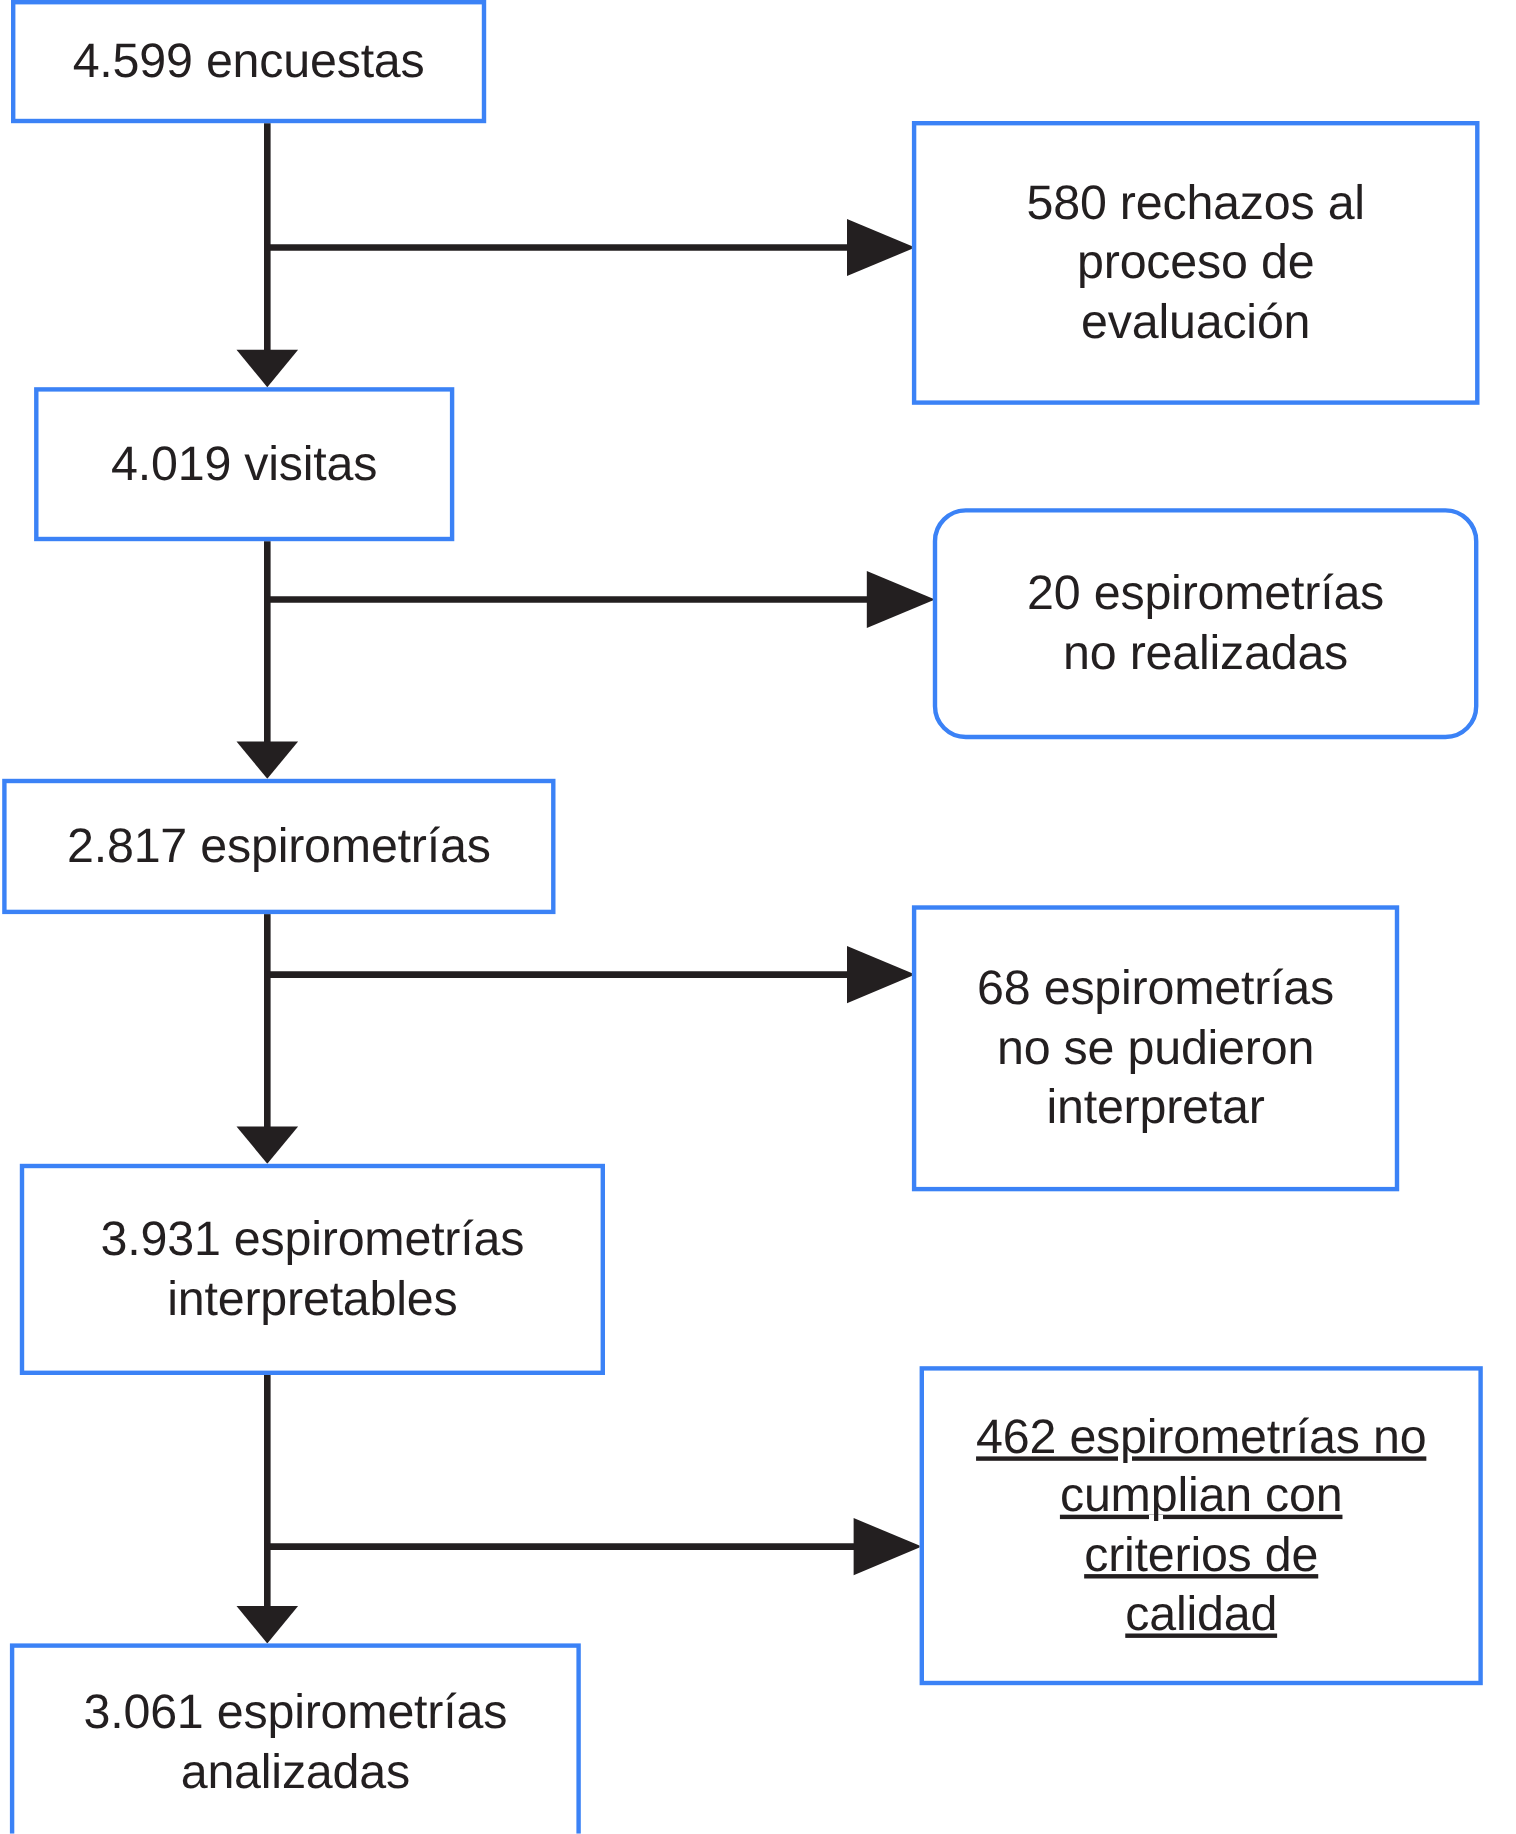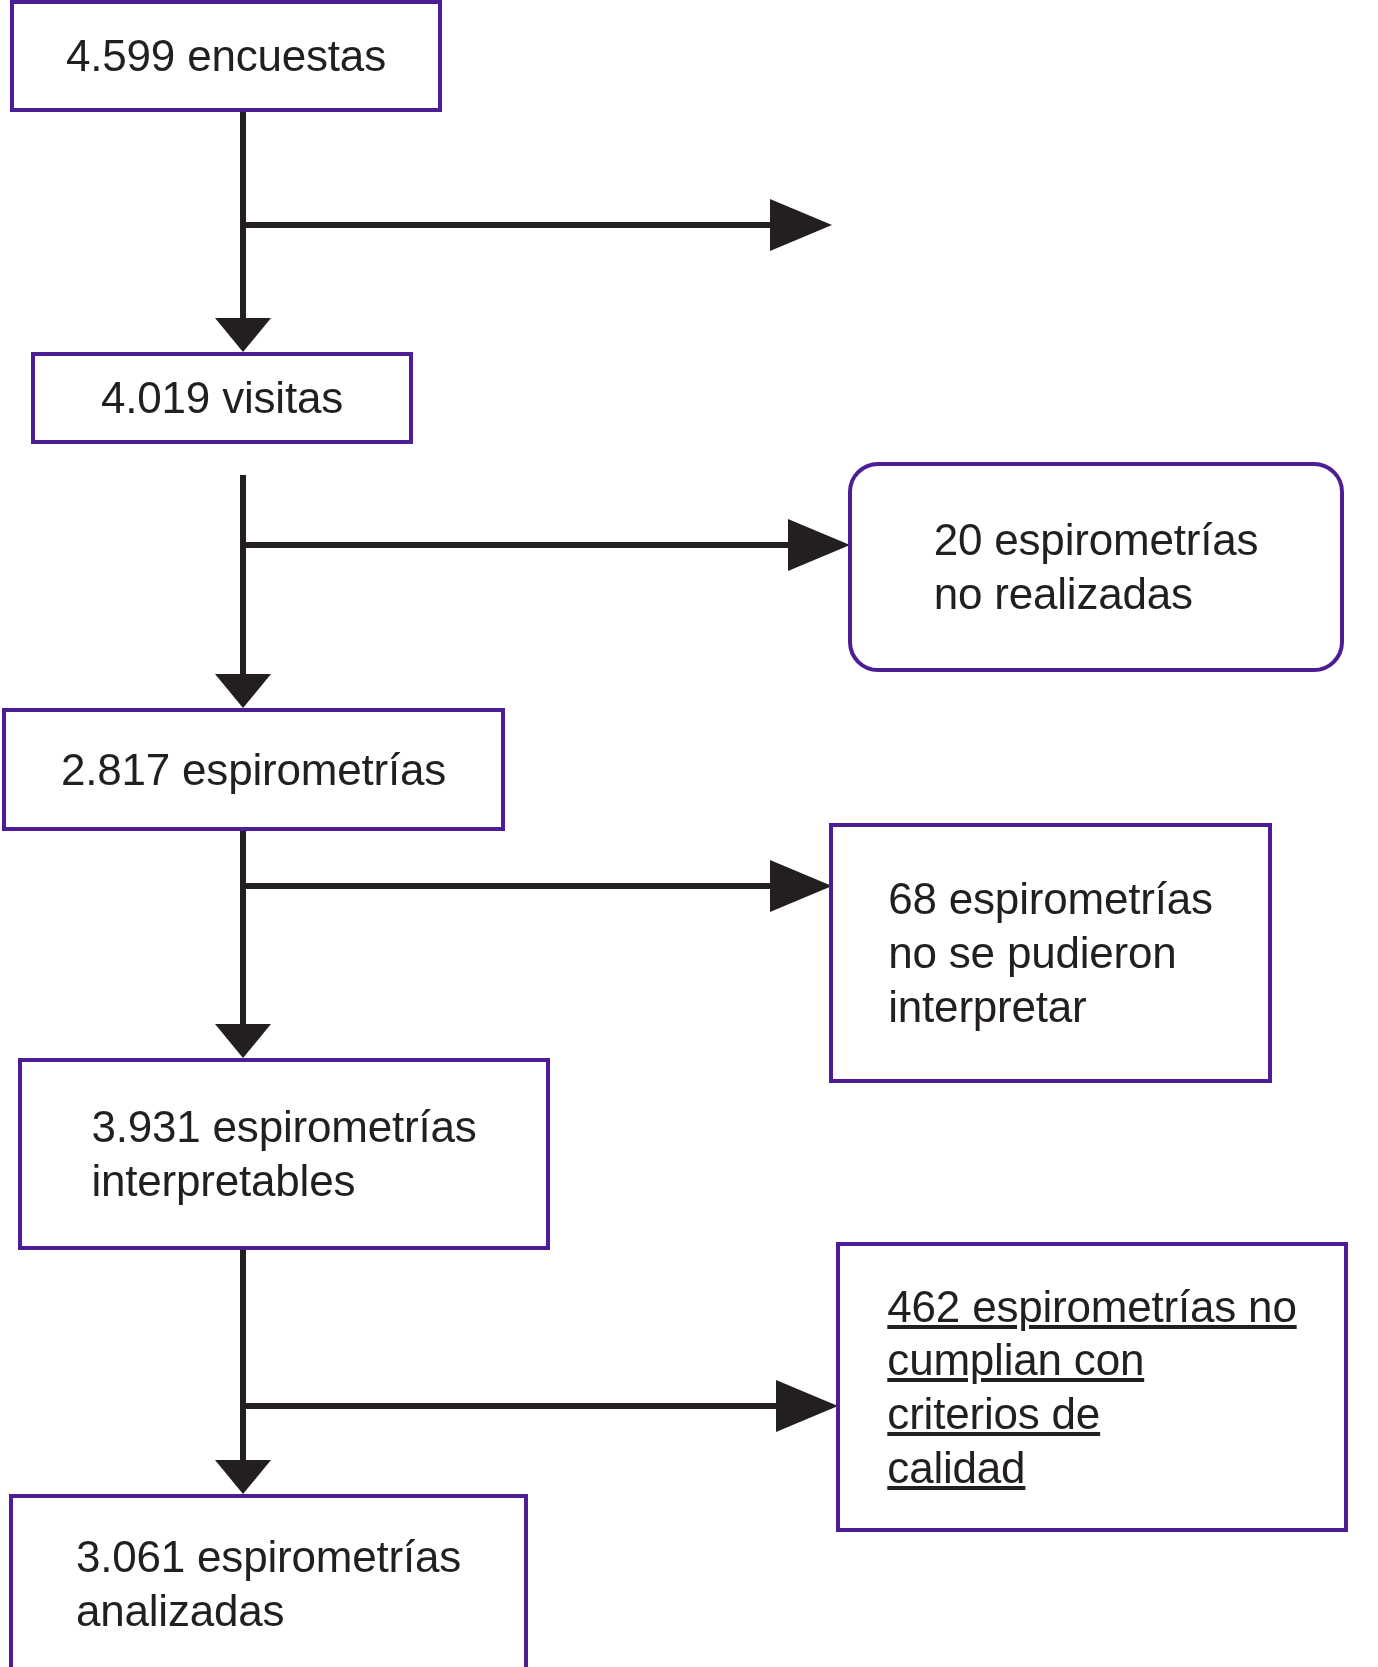--- a/index.html
+++ b/index.html
@@ -20,26 +20,26 @@
   #flow-svg {
     position: absolute;
     left: 0;
     top: 0;
     width: 1378px;
     height: 1667px;
   }
   .node-box {
     position: absolute;
     box-sizing: border-box;
-    border: 4px solid #4c1d95;
+    border: 4px solid #3b82f6;
     background: #ffffff;
     display: flex;
     align-items: center;
     justify-content: center;
-    text-align: left;
+    text-align: center;
     color: #231f20;
     font-family: "Liberation Sans", sans-serif;
     font-size: 44px;
     line-height: 1.22;
     letter-spacing: -0.2px;
     padding: 4px 10px;
     z-index: 2;
   }
   .node-label {
     display: block;
@@ -92,38 +92,43 @@
     <g>
       <path d="M 243 1406 L 778 1406" stroke="#231f20" stroke-width="6" fill="none"></path>
       <path d="M 776 1380 L 776 1432 L 838 1406 Z" fill="#231f20"></path>
     </g>
   </svg>
 
   <div class="node-box" style="left:10px; top:0px; width:432px; height:112px;">
     <span class="node-label">4.599 encuestas</span>
   </div>
 
-  <div class="node-box" style="left:31px; top:352px; width:382px; height:92px;">
+  <div class="node-box" style="left:31px; top:352px; width:382px; height:140px;">
     <span class="node-label">4.019 visitas</span>
   </div>
 
   <div class="node-box" style="left:2px; top:708px; width:503px; height:123px;">
     <span class="node-label">2.817 espirometrías</span>
   </div>
 
   <div class="node-box" style="left:18px; top:1058px; width:532px; height:192px;">
     <span class="node-label">3.931 espirometrías
 interpretables</span>
   </div>
 
   <div class="node-box" style="left:9px; top:1494px; width:519px; height:180px;">
     <span class="node-label">3.061 espirometrías
 analizadas</span>
   </div>
 
+  <div class="node-box" style="left:829px; top:110px; width:516px; height:258px;">
+    <span class="node-label">580 rechazos al
+proceso de
+evaluación</span>
+  </div>
 
   <div class="node-box" style="left:848px; top:462px; width:496px; height:210px;border-radius:30px;">
     <span class="node-label">20 espirometrías
 no realizadas</span>
   </div>
 
   <div class="node-box" style="left:829px; top:823px; width:443px; height:260px;">
     <span class="node-label">68 espirometrías
 no se pudieron
 interpretar</span>

